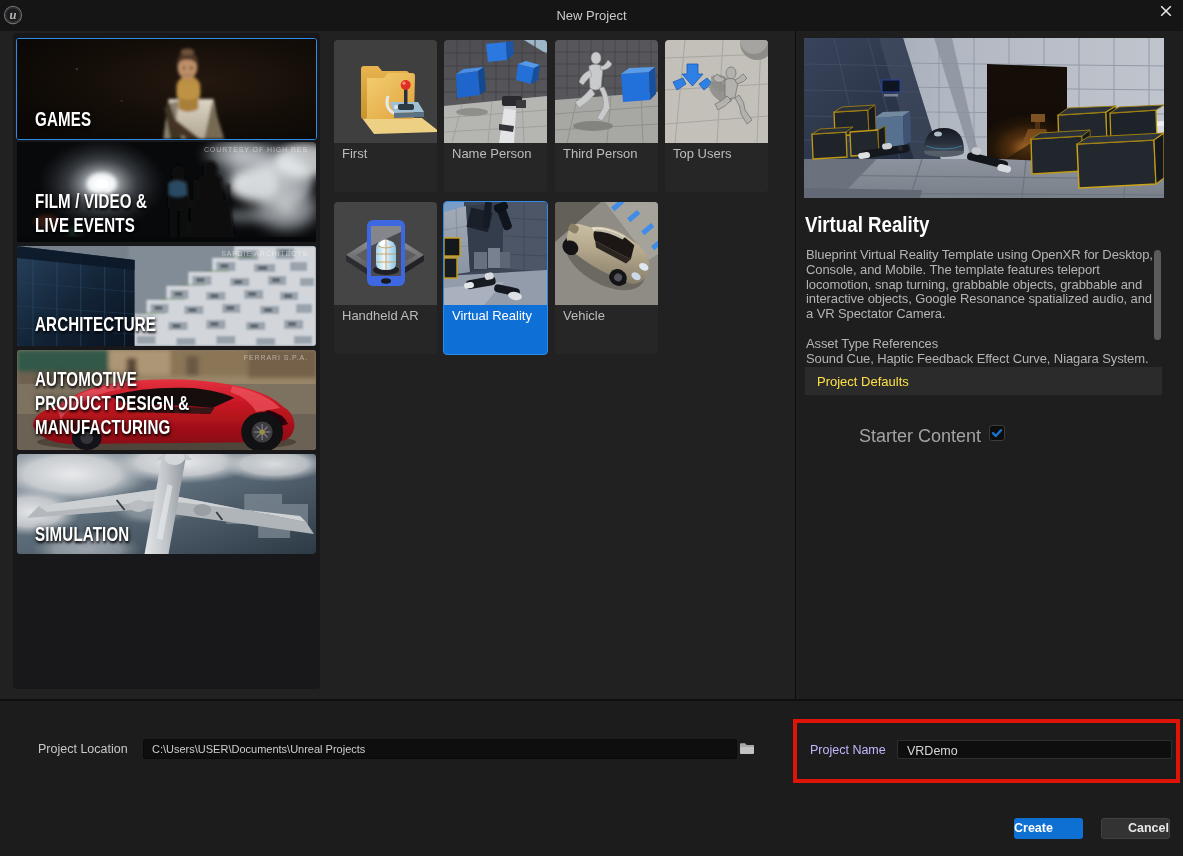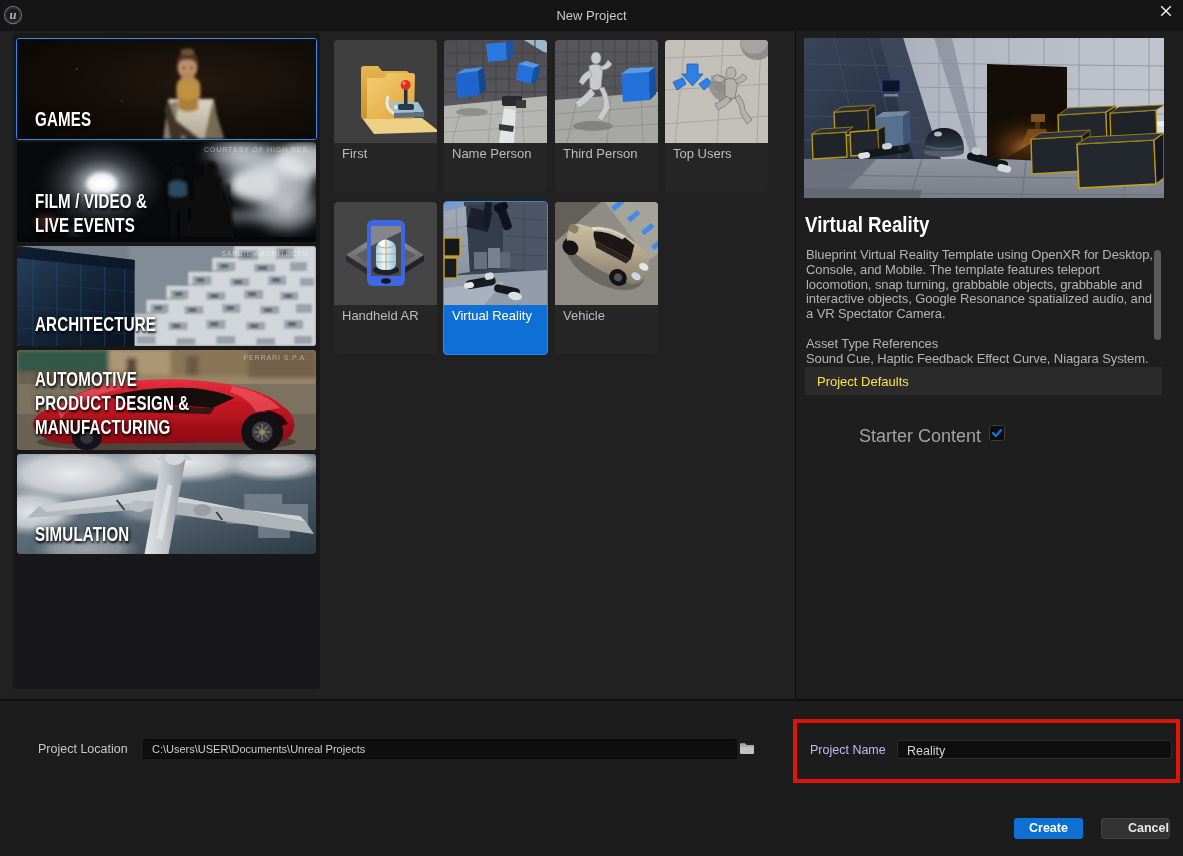--- a/index.html
+++ b/index.html
@@ -809,17 +809,17 @@
 <div style="margin:3px 0 8px 8px;font-size:11px;color:#cdcdcd">C:\Users\USER\Documents\Unreal Projects</div>
 </div>
 <svg class="abs" style="left:739px;top:741px" width="16" height="16" viewBox="0 0 16 16">
 <path d="M1 3.5 Q1 2.5 2 2.5 L6 2.5 L7.5 4 L14 4 Q15 4 15 5 L15 12 Q15 13 14 13 L2 13 Q1 13 1 12 Z" fill="#c2c2c2"></path>
 <path d="M1 6 L15 6 L15 5 Q15 4 14 4 L7.5 4 L6 2.5 L2 2.5 Q1 2.5 1 3.5 Z" fill="#a8a8a8"></path>
 </svg>
 
 <div class="abs" style="left:793px;top:719px;width:387px;height:64px;border:4px solid #dd1408;box-sizing:border-box"></div>
 <div class="abs" style="left:810px;top:743px;font-size:12.5px;color:#c4b5fd">Project Name</div>
 <div class="abs" style="left:897px;top:740px;width:275px;height:19px;background:#0e0e0e;border:1px solid #2e2e2e;border-radius:2px;box-sizing:border-box">
-<div style="margin:2.5px 0 0 9px;font-size:12.5px;color:#d5d5d5">Reality</div>
-</div>
-
-<div class="abs" style="left:1014px;top:818px;width:69px;height:21px;background:#0f70d4;border-radius:3px;text-align:center;font-size:12.5px;font-weight:bold;color:#fff;line-height:21px">Create</div>
+<div style="margin:2.5px 0 0 9px;font-size:12.5px;color:#d5d5d5">VRDemo</div>
+</div>
+
+<div class="abs" style="left:1014px;top:818px;width:69px;height:21px;background:#0f70d4;border-radius:3px;font-size:12.5px;font-weight:bold;color:#fff;line-height:21px">Create</div>
 <div class="abs" style="left:1101px;top:818px;width:69px;height:21px;background:#333333;border:1px solid #414141;box-sizing:border-box;border-radius:3px;text-align:right;font-size:12.5px;font-weight:bold;color:#e8e8e8;line-height:19px">Cancel</div>
 
 </body></html>

